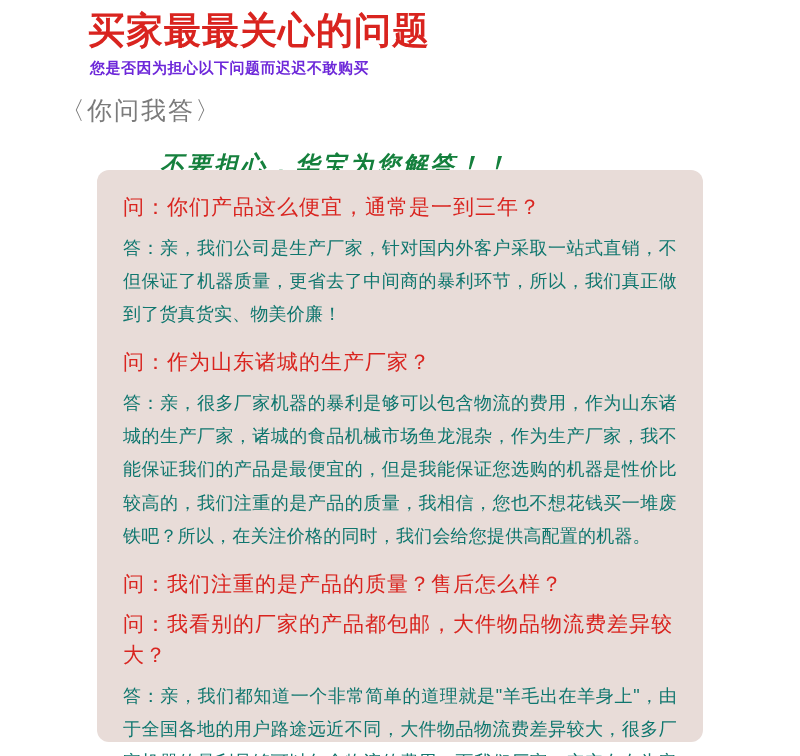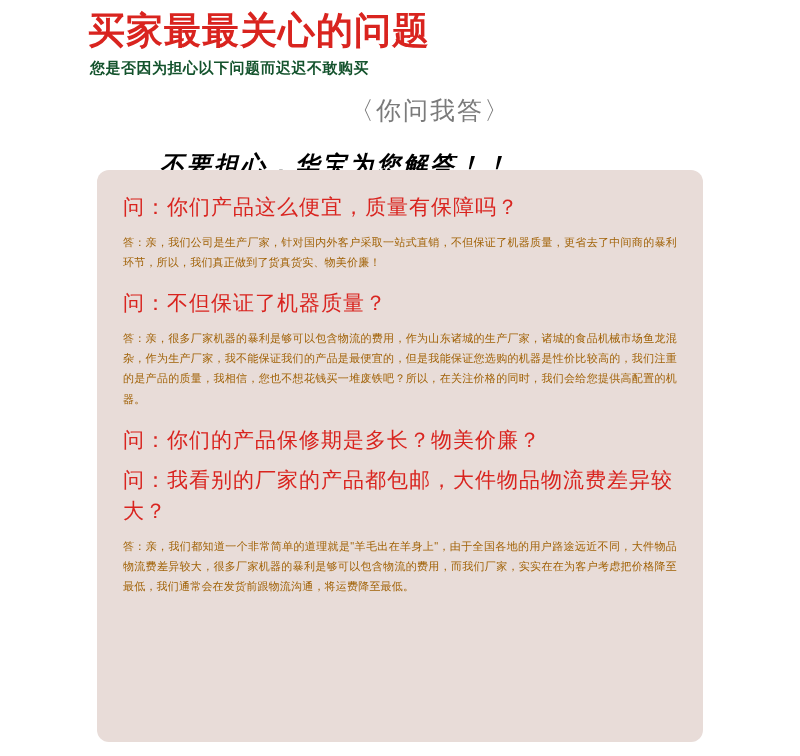--- a/index.html
+++ b/index.html
@@ -28,39 +28,38 @@
     font-size: 37px;
     color: #d9241f;
     letter-spacing: 1px;
     line-height: 1.15;
     margin: 0;
   }
   .sub-title {
     font-family: "Liberation Serif", serif;
     font-weight: bold;
     font-size: 15px;
-    color: #14532d;
+    color: #6d28d9;
     letter-spacing: 0.5px;
     margin: 6px 0 0 2px;
   }
   .qa-mark {
-    text-align: center;
     font-family: "Liberation Serif", serif;
     font-size: 25px;
     color: #7b7b7b;
     letter-spacing: 2px;
     margin-top: 16px;
     padding-left: 60px;
   }
   .slogan {
     font-family: Liberation Sans, sans-serif;
     font-weight: bold;
     font-style: italic;
     font-size: 24px;
-    color: #000000;
+    color: #15803d;
     letter-spacing: 3px;
     margin-top: 22px;
     padding-left: 160px;
   }
   .panel {
     position: absolute;
     left: 97px;
     top: 170px;
     width: 606px;
     height: 572px;
@@ -75,22 +74,22 @@
   .q-text {
     font-family: "Liberation Serif", serif;
     font-size: 21px;
     color: #d9241f;
     line-height: 1.5;
     letter-spacing: 1px;
     margin: 0 0 8px 0;
   }
   .a-text {
     font-family: "Liberation Sans", sans-serif;
-    font-size: 11px;
-    color: #a16207;
+    font-size: 18px;
+    color: #0f766e;
     line-height: 1.85;
     letter-spacing: 0.2px;
     margin: 0 0 16px 0;
     text-align: justify;
   }
 </style>
 </head>
 <body>
 
 <div class="page">
@@ -100,31 +99,31 @@
     <div class="sub-title">您是否因为担心以下问题而迟迟不敢购买</div>
   </div>
 
   <div class="qa-mark">〈你问我答〉</div>
 
   <div class="slogan">不要担心，华宝为您解答！！</div>
 
   <div class="panel">
 
     <div class="qa-block">
-      <div class="q-text">问：你们产品这么便宜，质量有保障吗？</div>
+      <div class="q-text">问：你们产品这么便宜，通常是一到三年？</div>
       <div class="a-text">答：亲，我们公司是生产厂家，针对国内外客户采取一站式直销，不但保证了机器质量，更省去了中间商的暴利环节，所以，我们真正做到了货真货实、物美价廉！</div>
     </div>
 
     <div class="qa-block">
-      <div class="q-text">问：不但保证了机器质量？</div>
+      <div class="q-text">问：作为山东诸城的生产厂家？</div>
       <div class="a-text">答：亲，很多厂家机器的暴利是够可以包含物流的费用，作为山东诸城的生产厂家，诸城的食品机械市场鱼龙混杂，作为生产厂家，我不能保证我们的产品是最便宜的，但是我能保证您选购的机器是性价比较高的，我们注重的是产品的质量，我相信，您也不想花钱买一堆废铁吧？所以，在关注价格的同时，我们会给您提供高配置的机器。</div>
     </div>
 
     <div class="qa-block">
-      <div class="q-text">问：你们的产品保修期是多长？物美价廉？</div>
+      <div class="q-text">问：我们注重的是产品的质量？售后怎么样？</div>
     </div>
 
     <div class="qa-block">
       <div class="q-text">问：我看别的厂家的产品都包邮，大件物品物流费差异较大？</div>
       <div class="a-text">答：亲，我们都知道一个非常简单的道理就是"羊毛出在羊身上"，由于全国各地的用户路途远近不同，大件物品物流费差异较大，很多厂家机器的暴利是够可以包含物流的费用，而我们厂家，实实在在为客户考虑把价格降至最低，我们通常会在发货前跟物流沟通，将运费降至最低。</div>
     </div>
 
   </div>
 </div>
 

